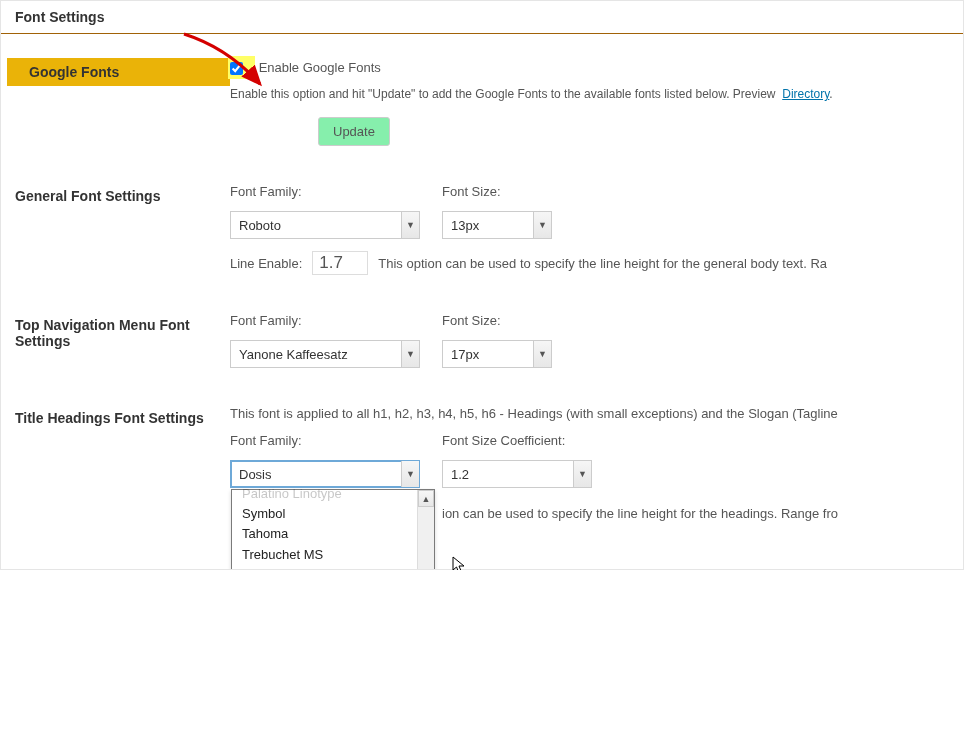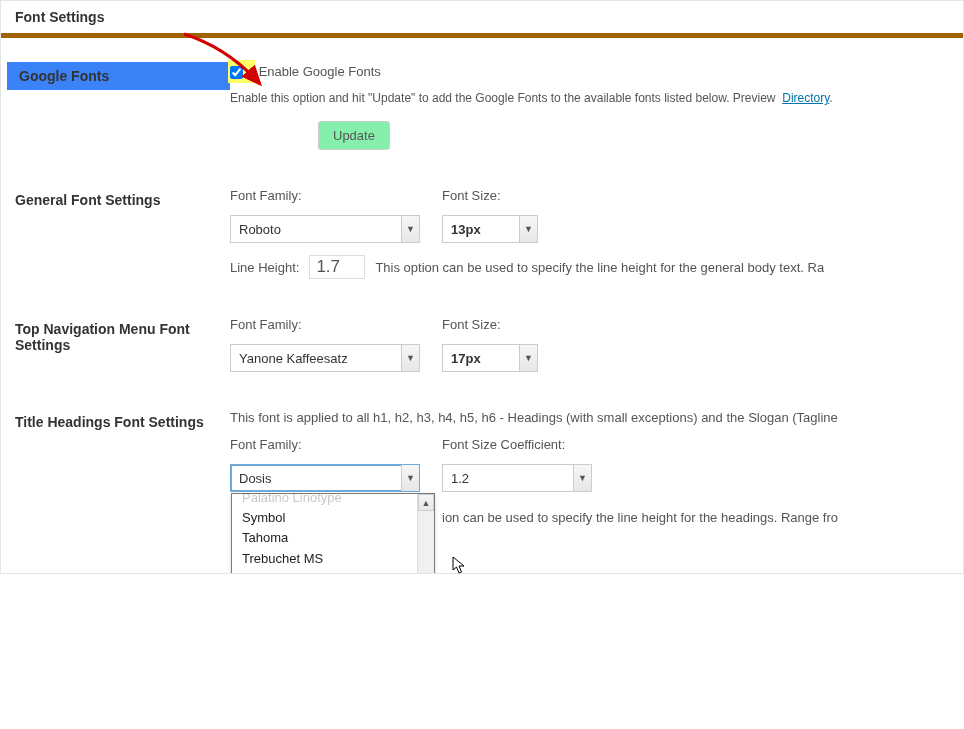--- a/index.html
+++ b/index.html
@@ -13,21 +13,21 @@
     overflow: hidden;
   }
   .panel {
     border: 1px solid #e5e5e5;
     background: #fff;
     margin: 0;
     overflow: hidden;
   }
   .panel-header {
     padding: 8px 14px;
-    border-bottom: 5px solid #a16207;
+    border-bottom: 1px solid #a16207;
     font-weight: 600;
     font-size: 14px;
     color: #333;
   }
   .panel-body { padding: 0; }
   .row {
     display: flex;
     align-items: flex-start;
     padding: 18px 14px 10px 14px;
   }
@@ -39,22 +39,22 @@
     color: #333;
     padding-top: 4px;
   }
   .row-content {
     flex: 1;
     font-size: 13px;
     color: #555;
     min-width: 0;
   }
   .highlight .row-label {
-    background: #3b82f6;
-    padding: 6px 12px;
+    background: #eab308;
+    padding: 6px 22px;
     margin: -2px 0 0 -8px;
     width: 223px;
   }
   .highlight-box {
     background: #ffff66;
     display: inline-block;
     padding: 4px 6px 4px 2px;
     margin: -4px 0 -4px -2px;
   }
   .chk {
@@ -101,21 +101,21 @@
   .select-text { padding: 0 8px; flex: 1; white-space: nowrap; overflow: hidden; }
   .select-btn {
     width: 18px; height: 100%;
     background: linear-gradient(#f6f6f6,#e7e7e7);
     border-left: 1px solid #ccc;
     display: inline-flex; align-items: center; justify-content: center;
     font-size: 9px;
     color: #555;
   }
   .w-ff { width: 190px; }
-  .w-fs { width: 96px; font-weight: bold; }
+  .w-fs { width: 110px; }
   .w-fsc { width: 150px; }
   input.text {
     border: 1px solid #ddd;
     height: 24px;
     padding: 0 6px;
     font-size: 17px;
     color: #555;
     width: 56px;
   }
   .inline-row {
@@ -216,21 +216,21 @@
           </div>
           <div class="field">
             <span class="field-label">Font Size:</span>
             <div class="select-like w-fs">
               <span class="select-text">13px</span>
               <span class="select-btn">▼</span>
             </div>
           </div>
         </div>
         <div class="inline-row">
-          <span>Line Height:</span>
+          <span>Line Enable:</span>
           <input class="text" value="1.7" style="">
           <span>This option can be used to specify the line height for the general body text. Ra</span>
         </div>
       </div>
     </div>
 
     <div class="row">
       <div class="row-label">Top Navigation Menu Font Settings</div>
       <div class="row-content">
         <div class="field-pair">

